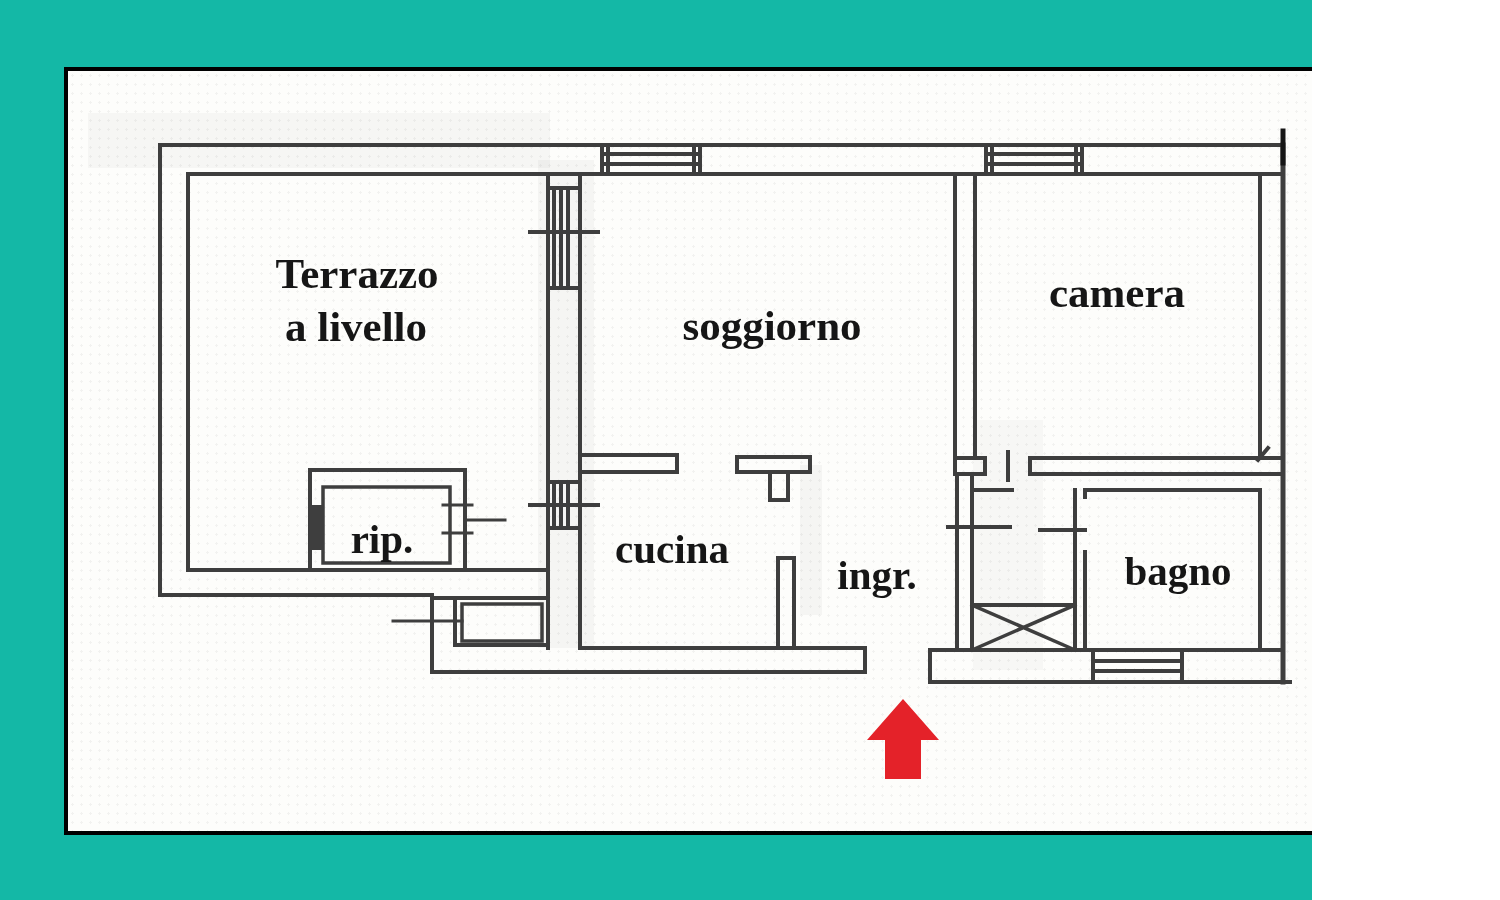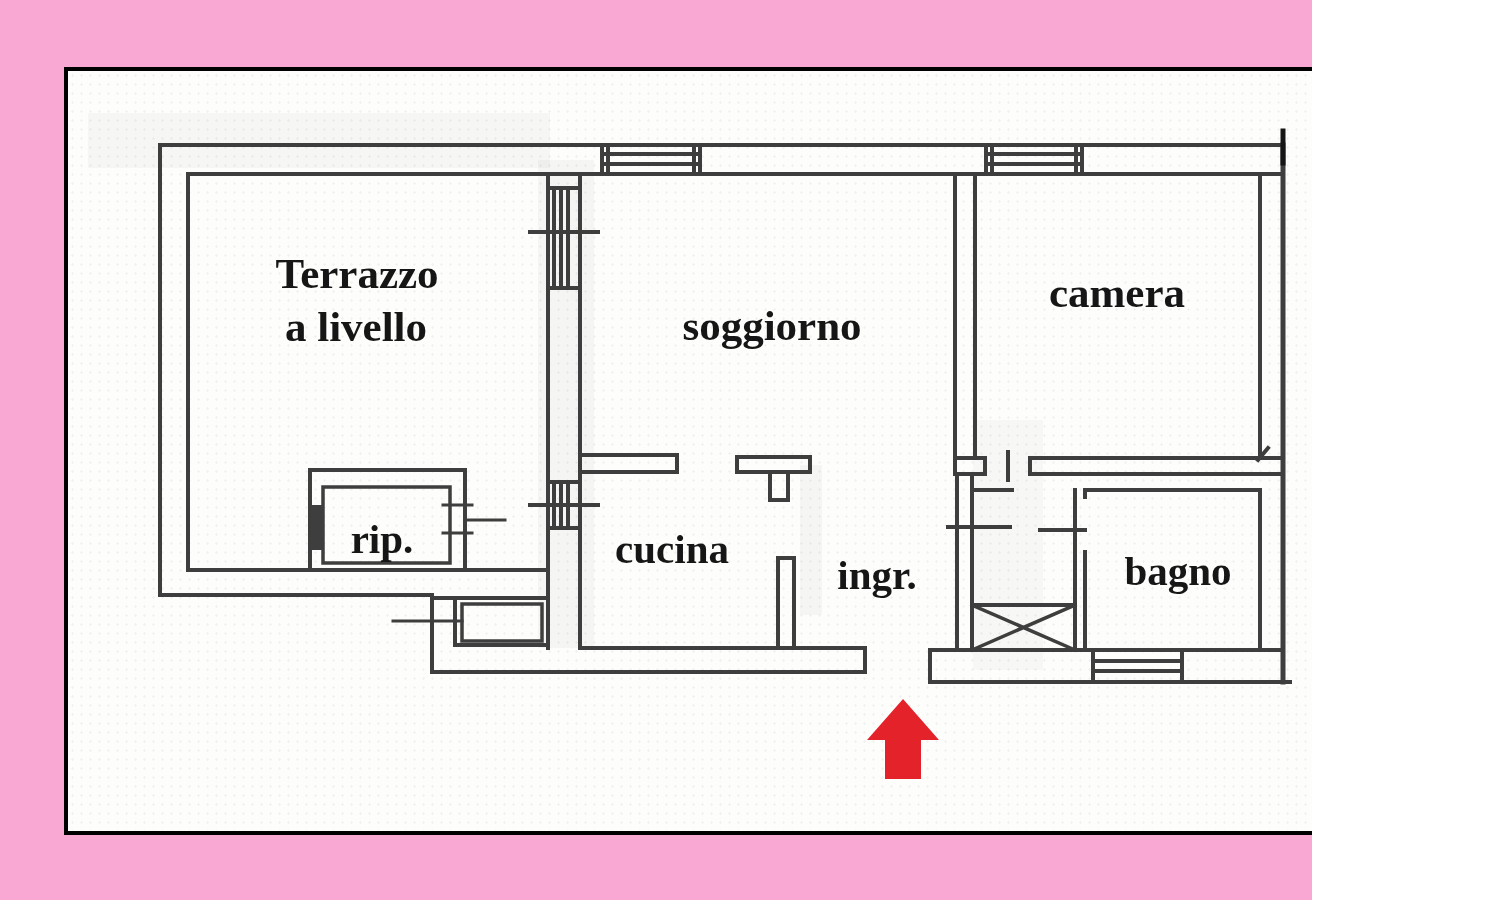--- a/index.html
+++ b/index.html
@@ -1,19 +1,19 @@
 <!DOCTYPE html>
 <html><head>
 <meta charset="utf-8">
 <style>
   html,body{margin:0;padding:0;background:#ffffff;}
   .stage{
     position:relative;
     width:1312px;height:900px;
-    background:#f9a8d4;
+    background:#14b8a6;
     overflow:hidden;
     font-family:"Liberation Serif","DejaVu Serif",serif;
     text-decoration:underline;
   }
   .paper{
     position:absolute;
     left:68px;top:71px;width:1324px;height:761px;
     background-color:#fdfdfb;
     background-image:radial-gradient(rgba(70,70,70,0.06) 1px, transparent 1.2px);
     background-size:9px 9px;

